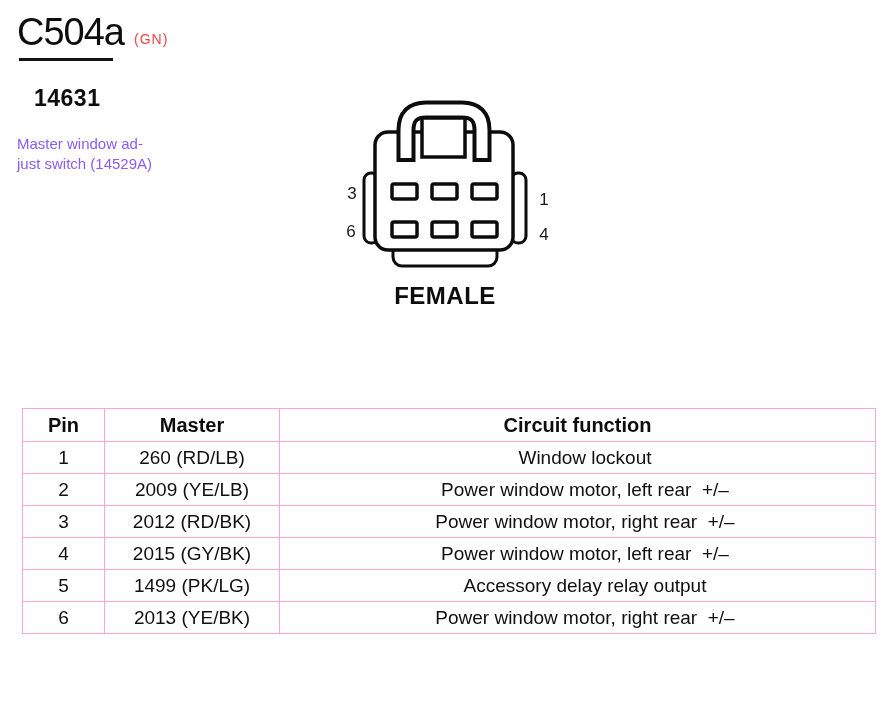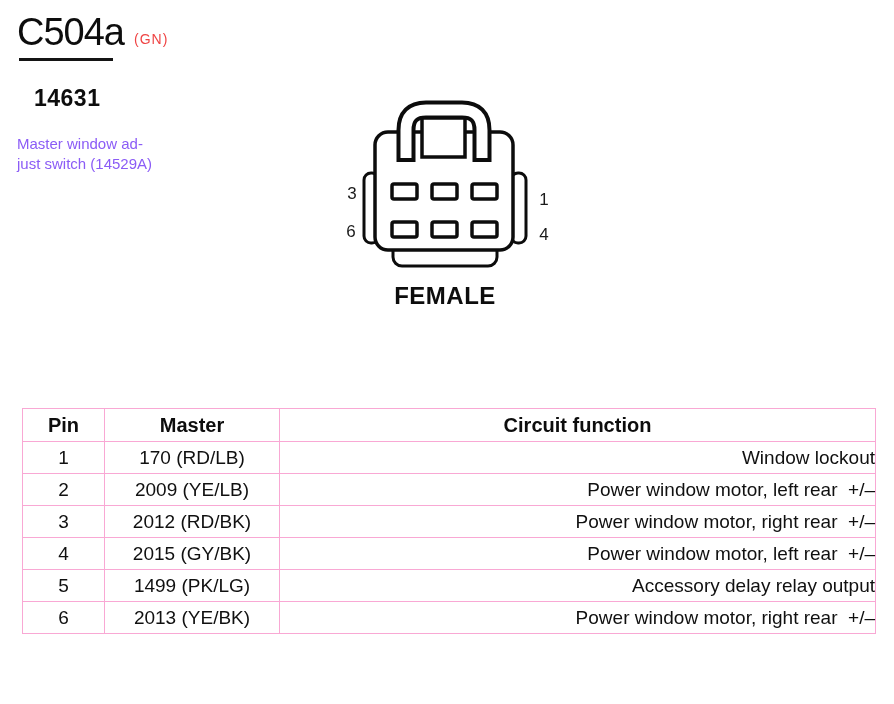--- a/index.html
+++ b/index.html
@@ -94,21 +94,21 @@
     text-align: center;
   }
   table.pinout td {
     height: 31px;
     font-size: 19px;
     text-align: center;
     vertical-align: middle;
     color: #101010;
   }
   table.pinout td.func {
-    text-align: right;
+    text-align: center;
     padding-left: 15px;
     margin-left: 32px;
   }
   col.c-pin { width: 82px; }
   col.c-circuit { width: 175px; }
 </style>
 </head>
 <body>
 
 <div class="abs connector-id">C504a</div>
@@ -160,21 +160,21 @@
   <thead>
     <tr>
       <th>Pin</th>
       <th>Master</th>
       <th>Circuit function</th>
     </tr>
   </thead>
   <tbody>
     <tr>
       <td>1</td>
-      <td>170 (RD/LB)</td>
+      <td>260 (RD/LB)</td>
       <td class="func">Window lockout</td>
     </tr>
     <tr>
       <td>2</td>
       <td>2009 (YE/LB)</td>
       <td class="func">Power window motor, left rear &nbsp;+/–</td>
     </tr>
     <tr>
       <td>3</td>
       <td>2012 (RD/BK)</td>

